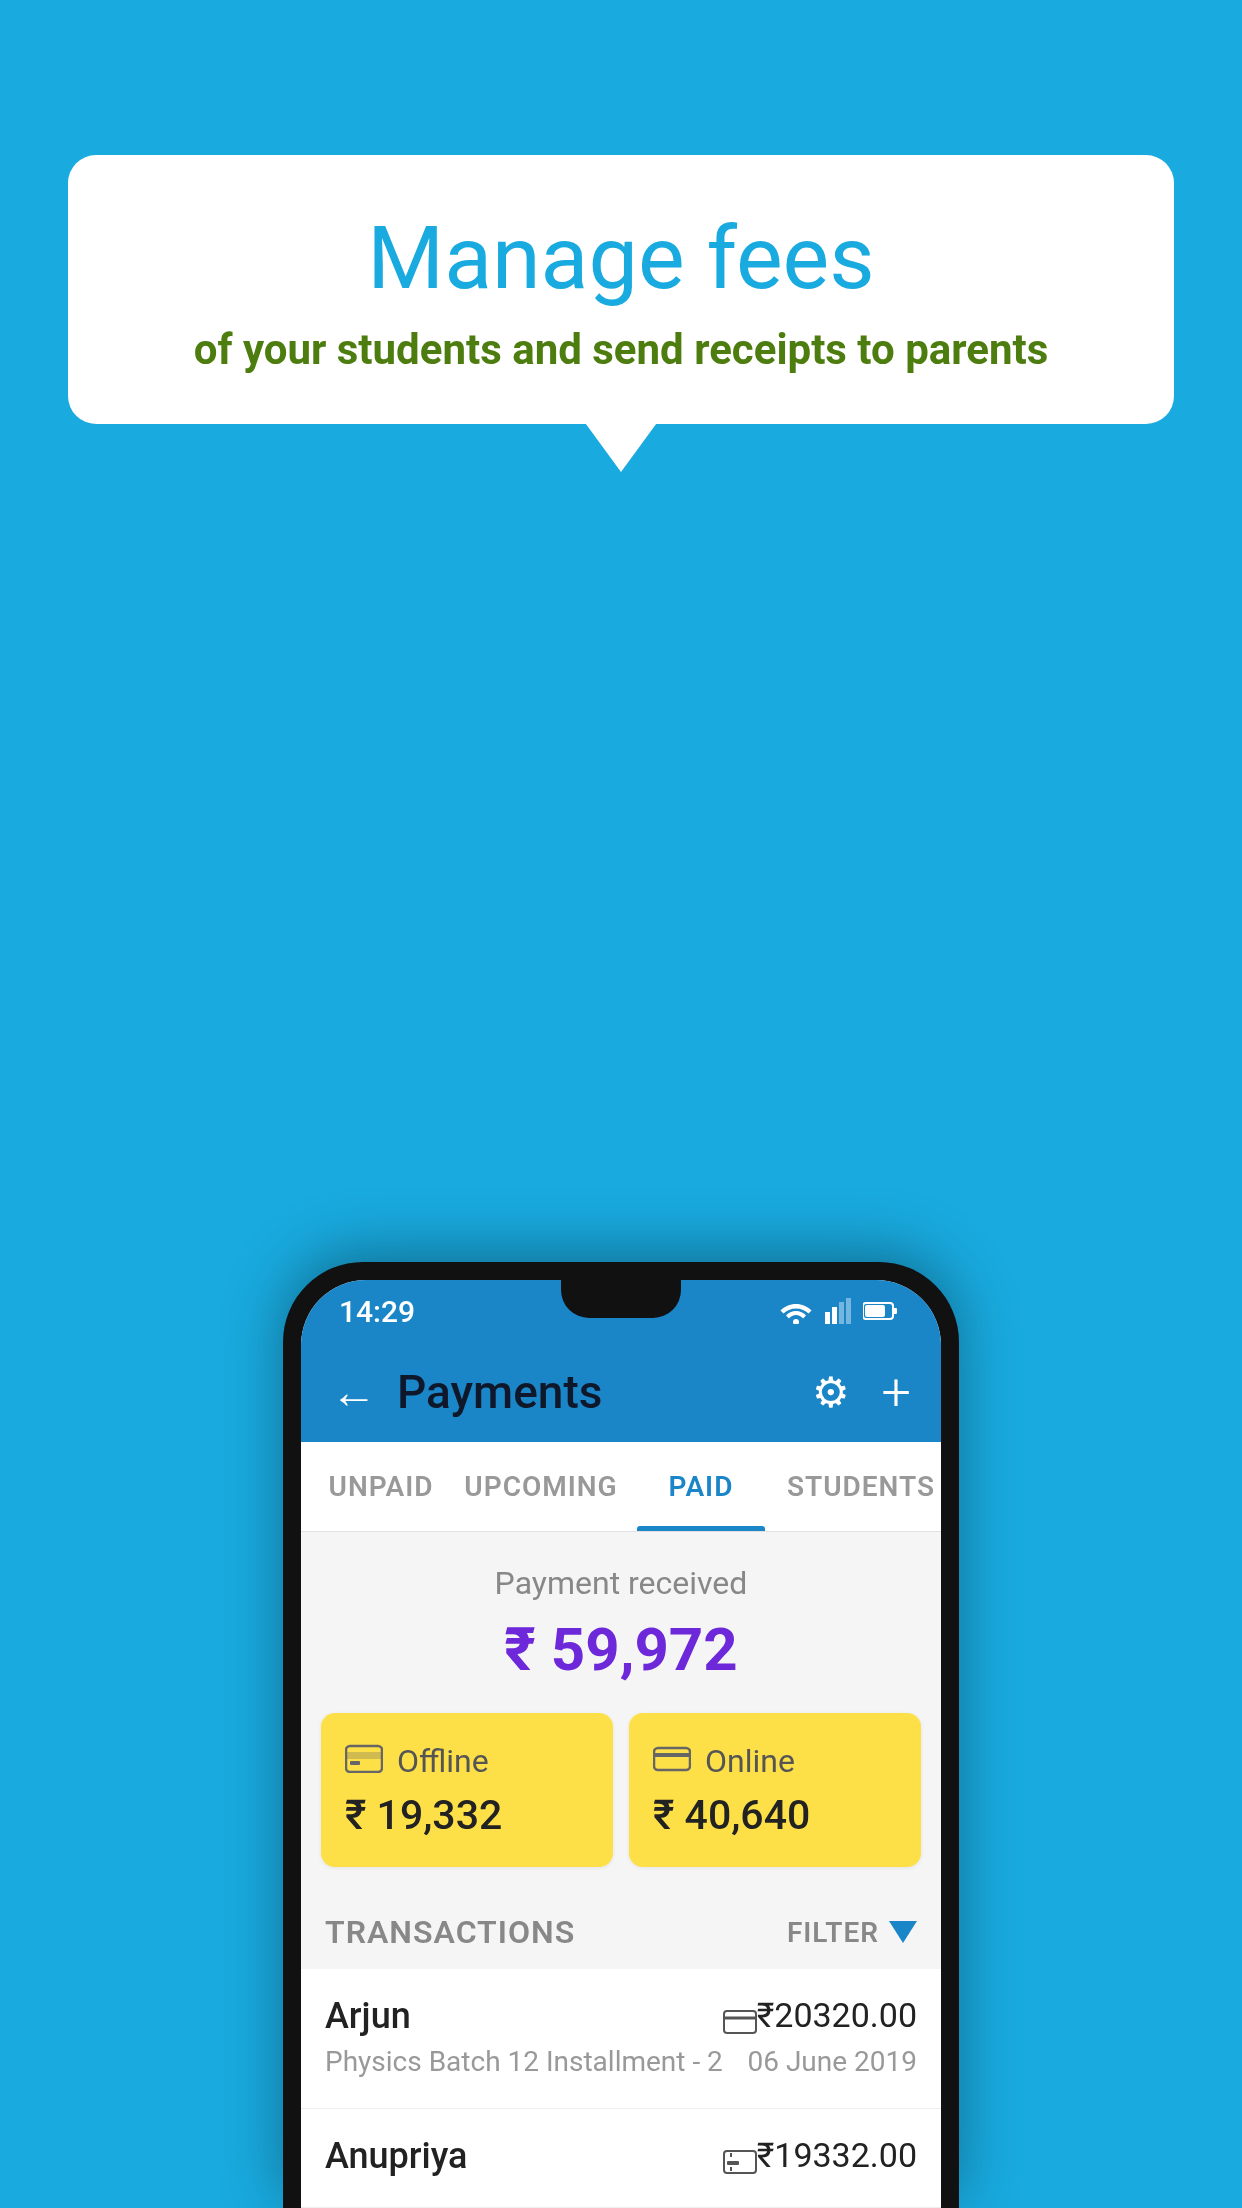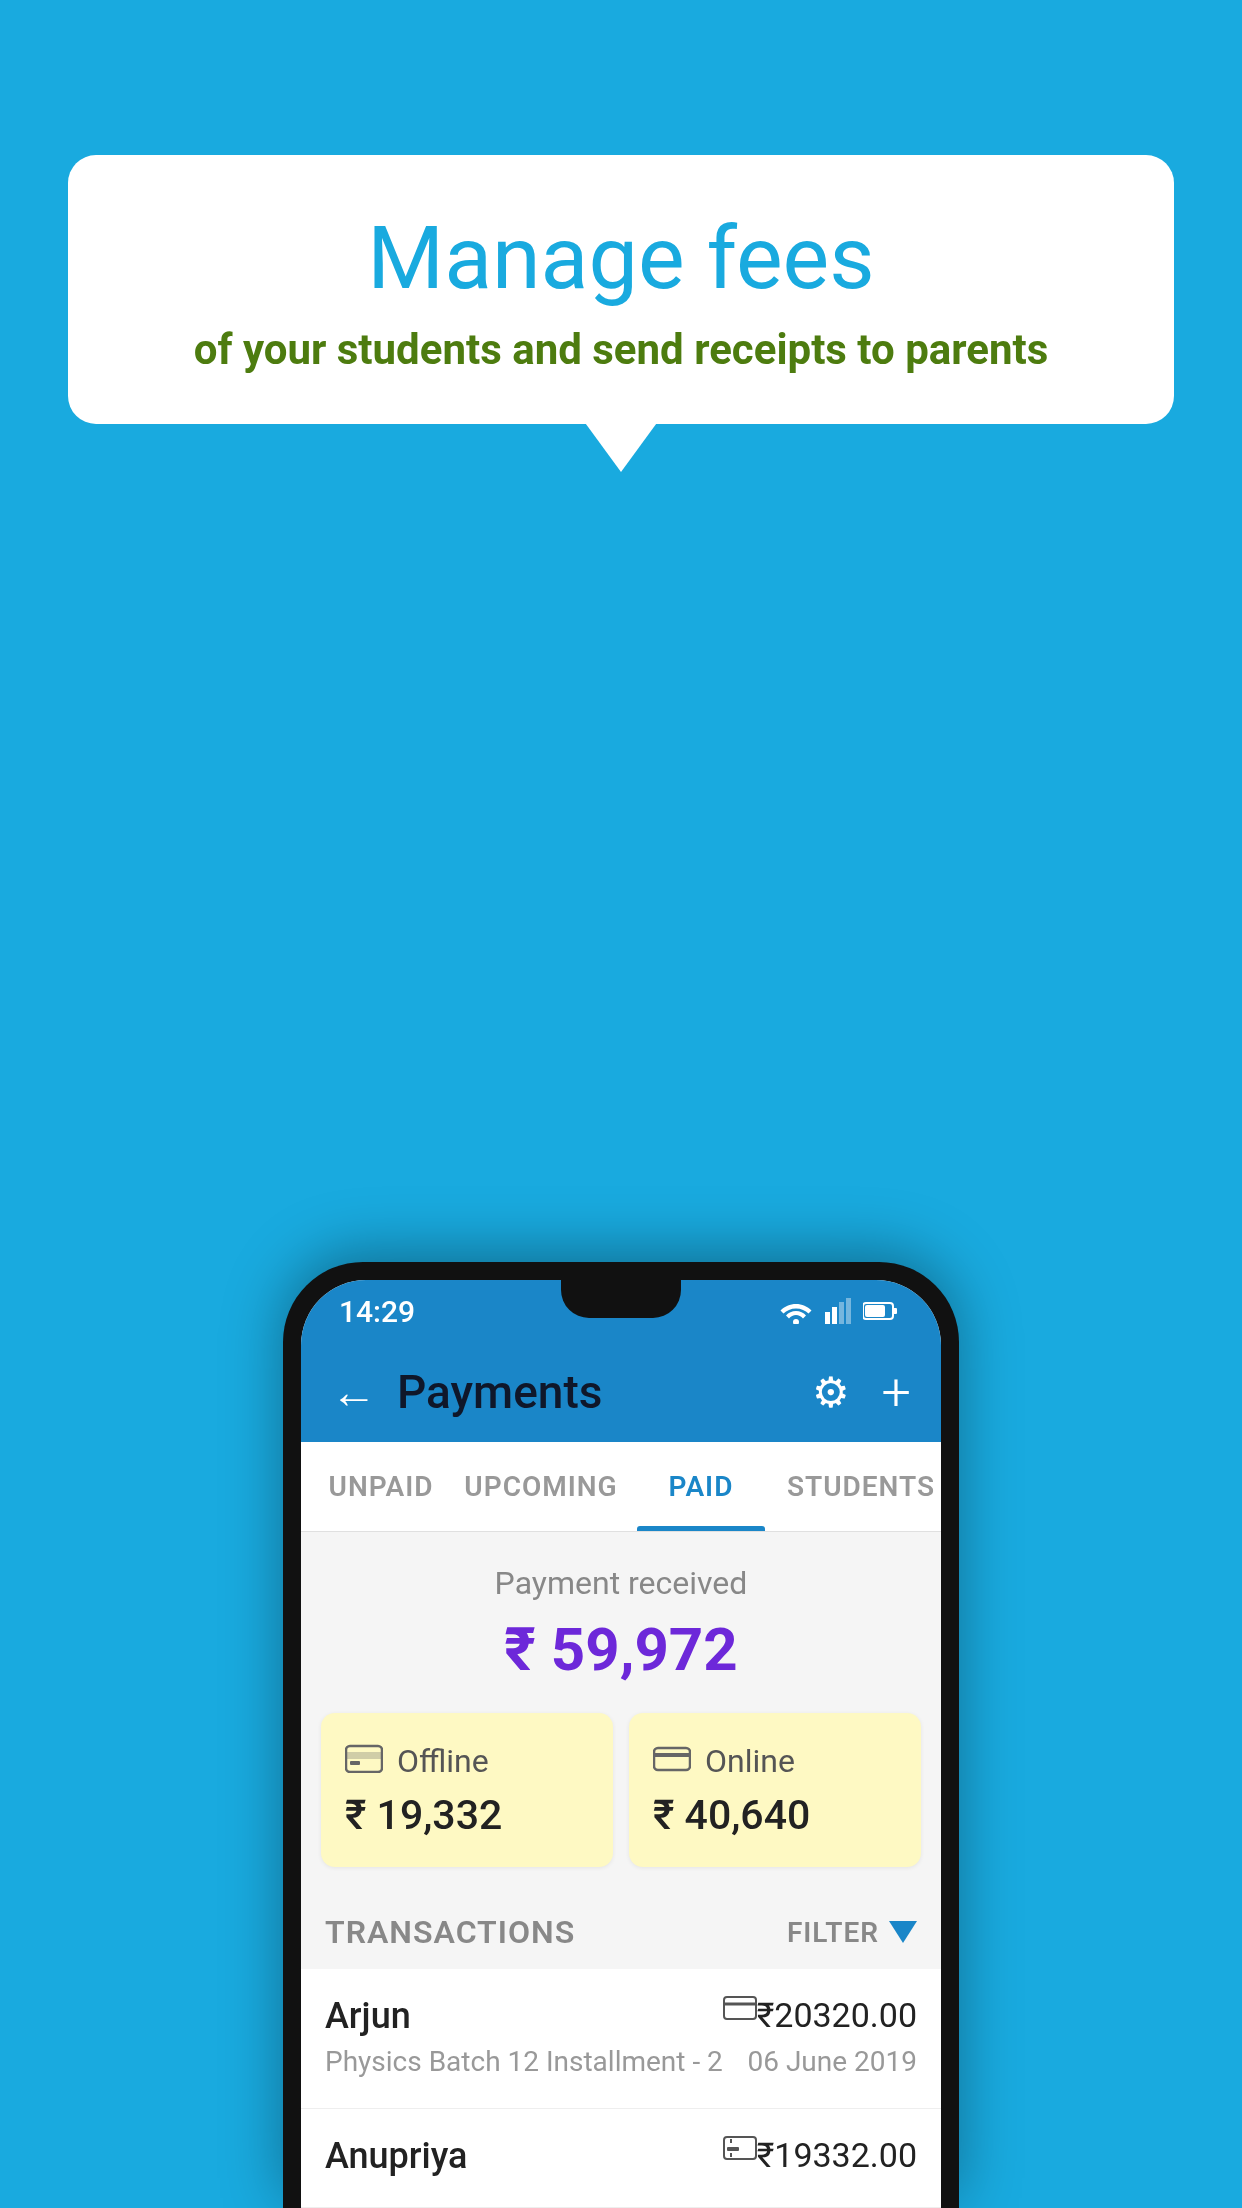--- a/index.html
+++ b/index.html
@@ -238,21 +238,21 @@
     
     .cards-row {
       display: flex;
       gap: 16px;
       padding: 0 20px 24px;
       background: #f5f5f5;
     }
 
     .card {
       flex: 1;
-      background: #fef9c3;
+      background: #fde047;
       border-radius: 14px;
       padding: 28px 24px;
       box-shadow: 0 1px 4px rgba(0,0,0,0.07);
     }
 
     .card-top {
       display: flex;
       align-items: center;
       gap: 14px;
       margin-bottom: 10px;
@@ -323,21 +323,21 @@
     }
 
     .transaction-name {
       font-size: 36px;
       font-weight: 500;
       color: #222;
     }
 
     .transaction-amount-row {
       display: flex;
-      align-items: flex-start;
+      align-items: flex-end;
       padding-left: 24px;
     }
 
     .transaction-amount {
       font-size: 34px;
       color: #222;
     }
 
     .transaction-detail {
       font-size: 28px;

